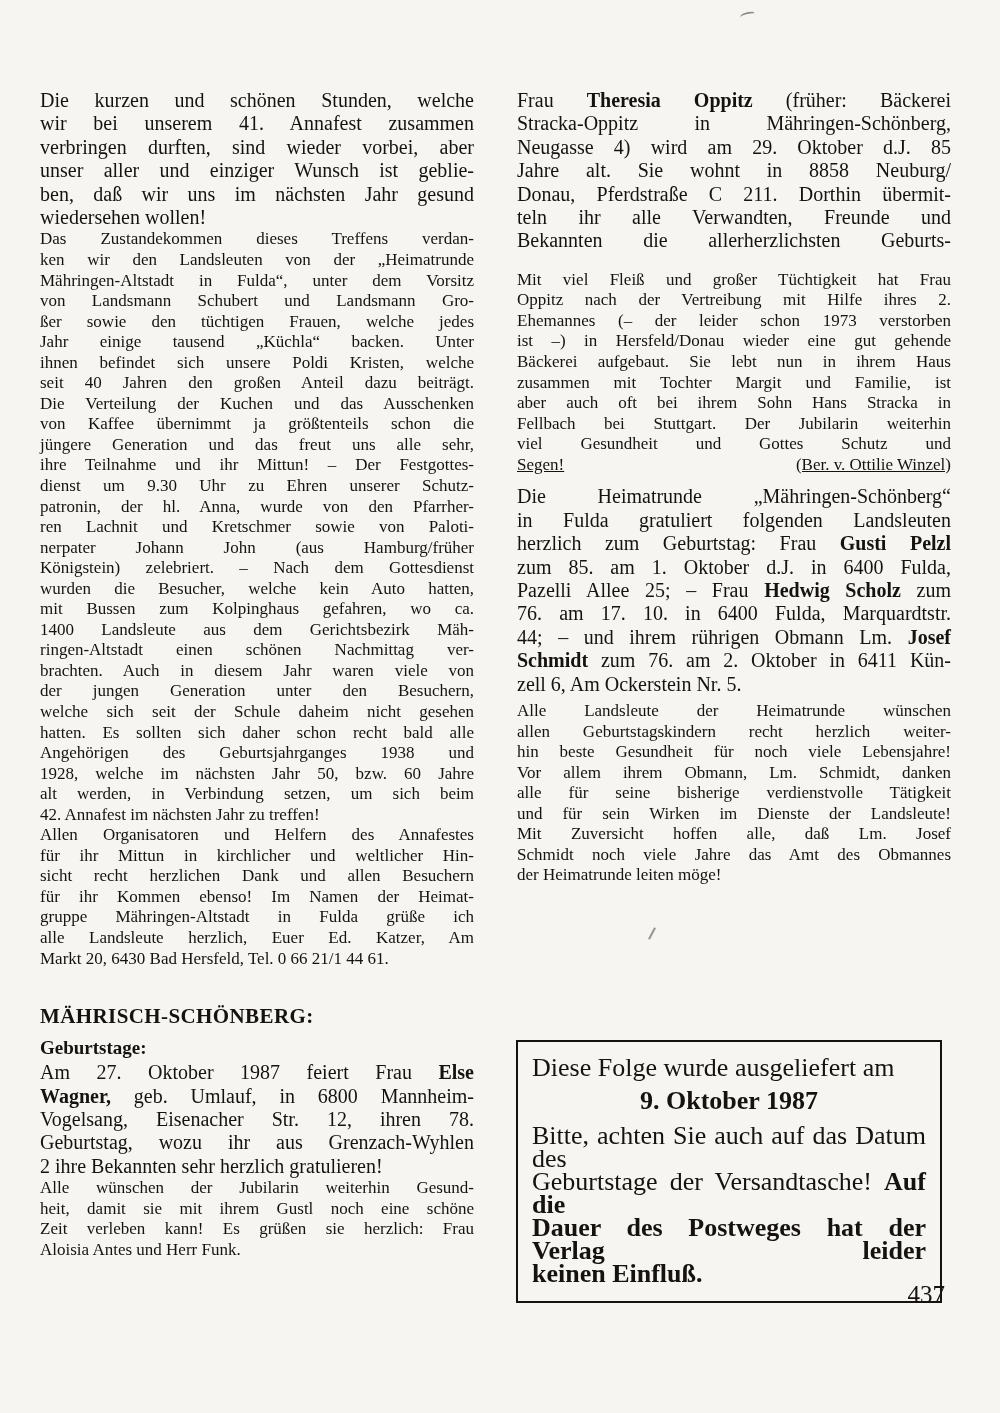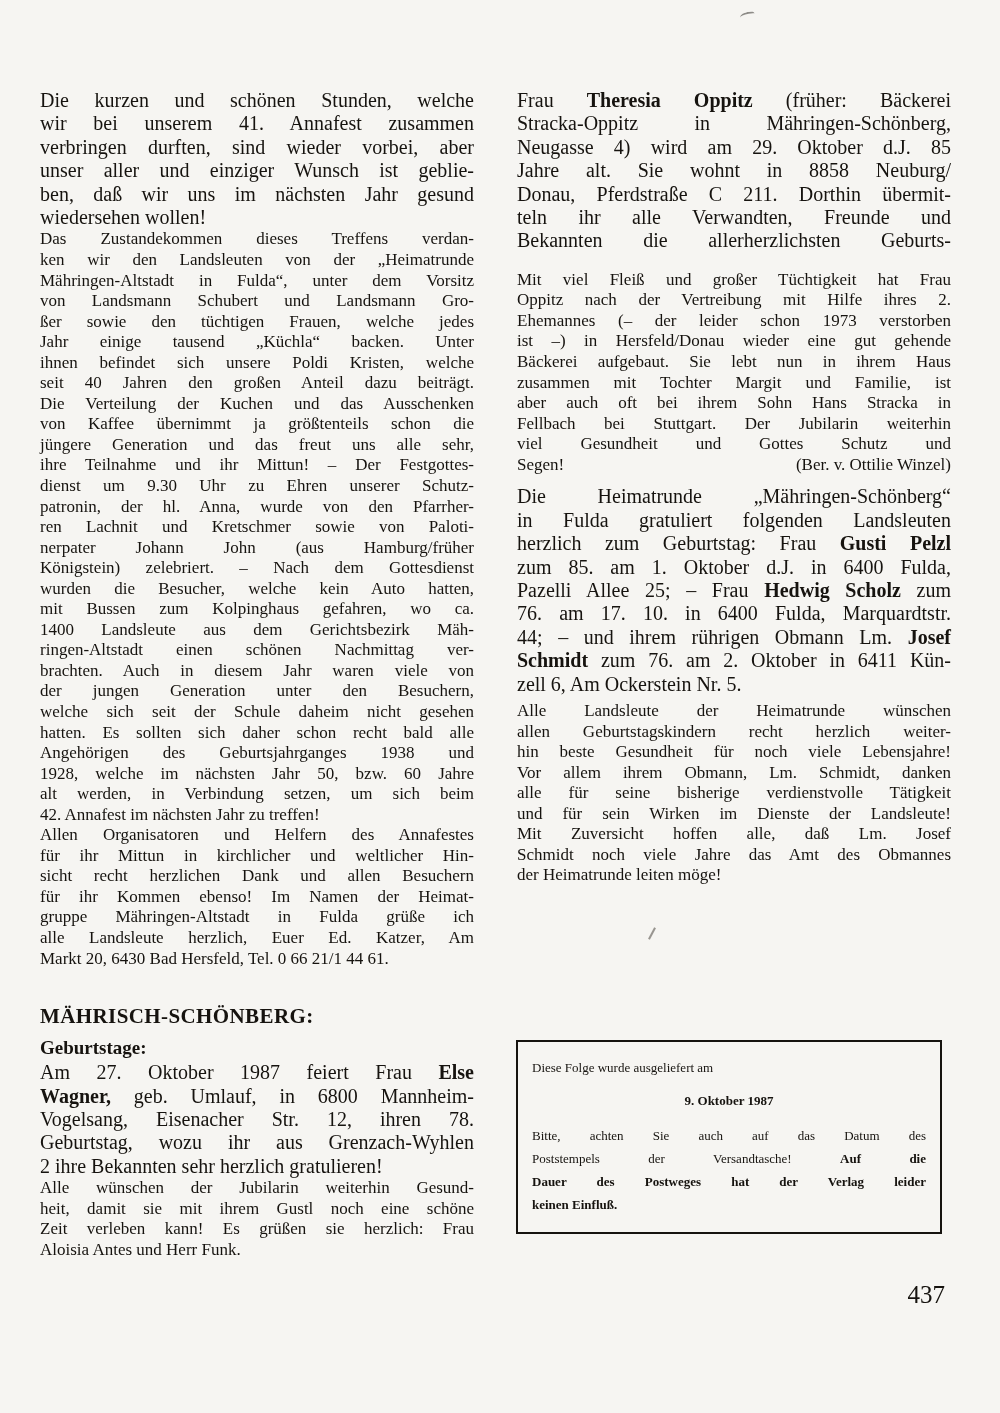--- a/index.html
+++ b/index.html
@@ -18,32 +18,32 @@
   .para.large { font-size: 20px;  line-height: 23.4px; }
   .para.small { font-size: 17px;  line-height: 20.55px; }
 
   .heading.h1 { font-size: 21px; font-weight: bold; line-height: 26px; letter-spacing: 0.4px; }
   .heading.h2 { font-size: 19px; font-weight: bold; line-height: 22px; }
 
   .line { text-align: justify; text-align-last: justify; }
   .line.last { text-align-last: left; }
   .para.align-center .line,
   .para.align-center .line.last { text-align: center; text-align-last: center; }
-  .line.split { display: flex; justify-content: space-between; text-align: left; text-align-last: left; }
+  .line.split { display: flex; justify-content: space-between; text-align: left; text-align-last: left; text-decoration: underline; }
 
   b { font-weight: bold; }
 
   .notice-box {
     border: 2.5px solid #16130f;
     width: 426px; margin-left: -1px;
     padding: 14px 14px 16px 14px;
     box-sizing: border-box;
     background: #f6f5f2;
   }
-  .notice-box .para.large { font-size: 13px; line-height: 23px; }
+  .notice-box .para.large { font-size: 26px; line-height: 23px; }
 
   .page-number {
     position: absolute; top: 1283px; right: 55px;
     font-size: 25px; line-height: 24px;
   }
 
   .spacer { width: 100%; }
 
   .artifact { position: absolute; opacity: 0.55; pointer-events: none; }
   .artifact.a1 {
@@ -182,21 +182,21 @@
       <div class="para large">
         <div class="line last"><span>Diese Folge wurde ausgeliefert am</span></div>
       </div>
       <div class="spacer" style="height: 10px;"></div>
       <div class="para large align-center">
         <div class="line last"><b>9. Oktober 1987</b></div>
       </div>
       <div class="spacer" style="height: 12px;"></div>
       <div class="para large">
         <div class="line"><span>Bitte, achten Sie auch auf das Datum des</span></div>
-        <div class="line"><span>Poststempels der Versandtasche! </span><b>Auf die</b></div>
+        <div class="line"><span>Geburtstage der Versandtasche! </span><b>Auf die</b></div>
         <div class="line"><b>Dauer des Postweges hat der Verlag leider</b></div>
         <div class="line last"><b>keinen Einfluß.</b></div>
       </div>
     </div>
   </div>
 
 <div class="page-number">437</div>
 
 <div class="artifact a1"></div>
 <div class="artifact a2"></div>

